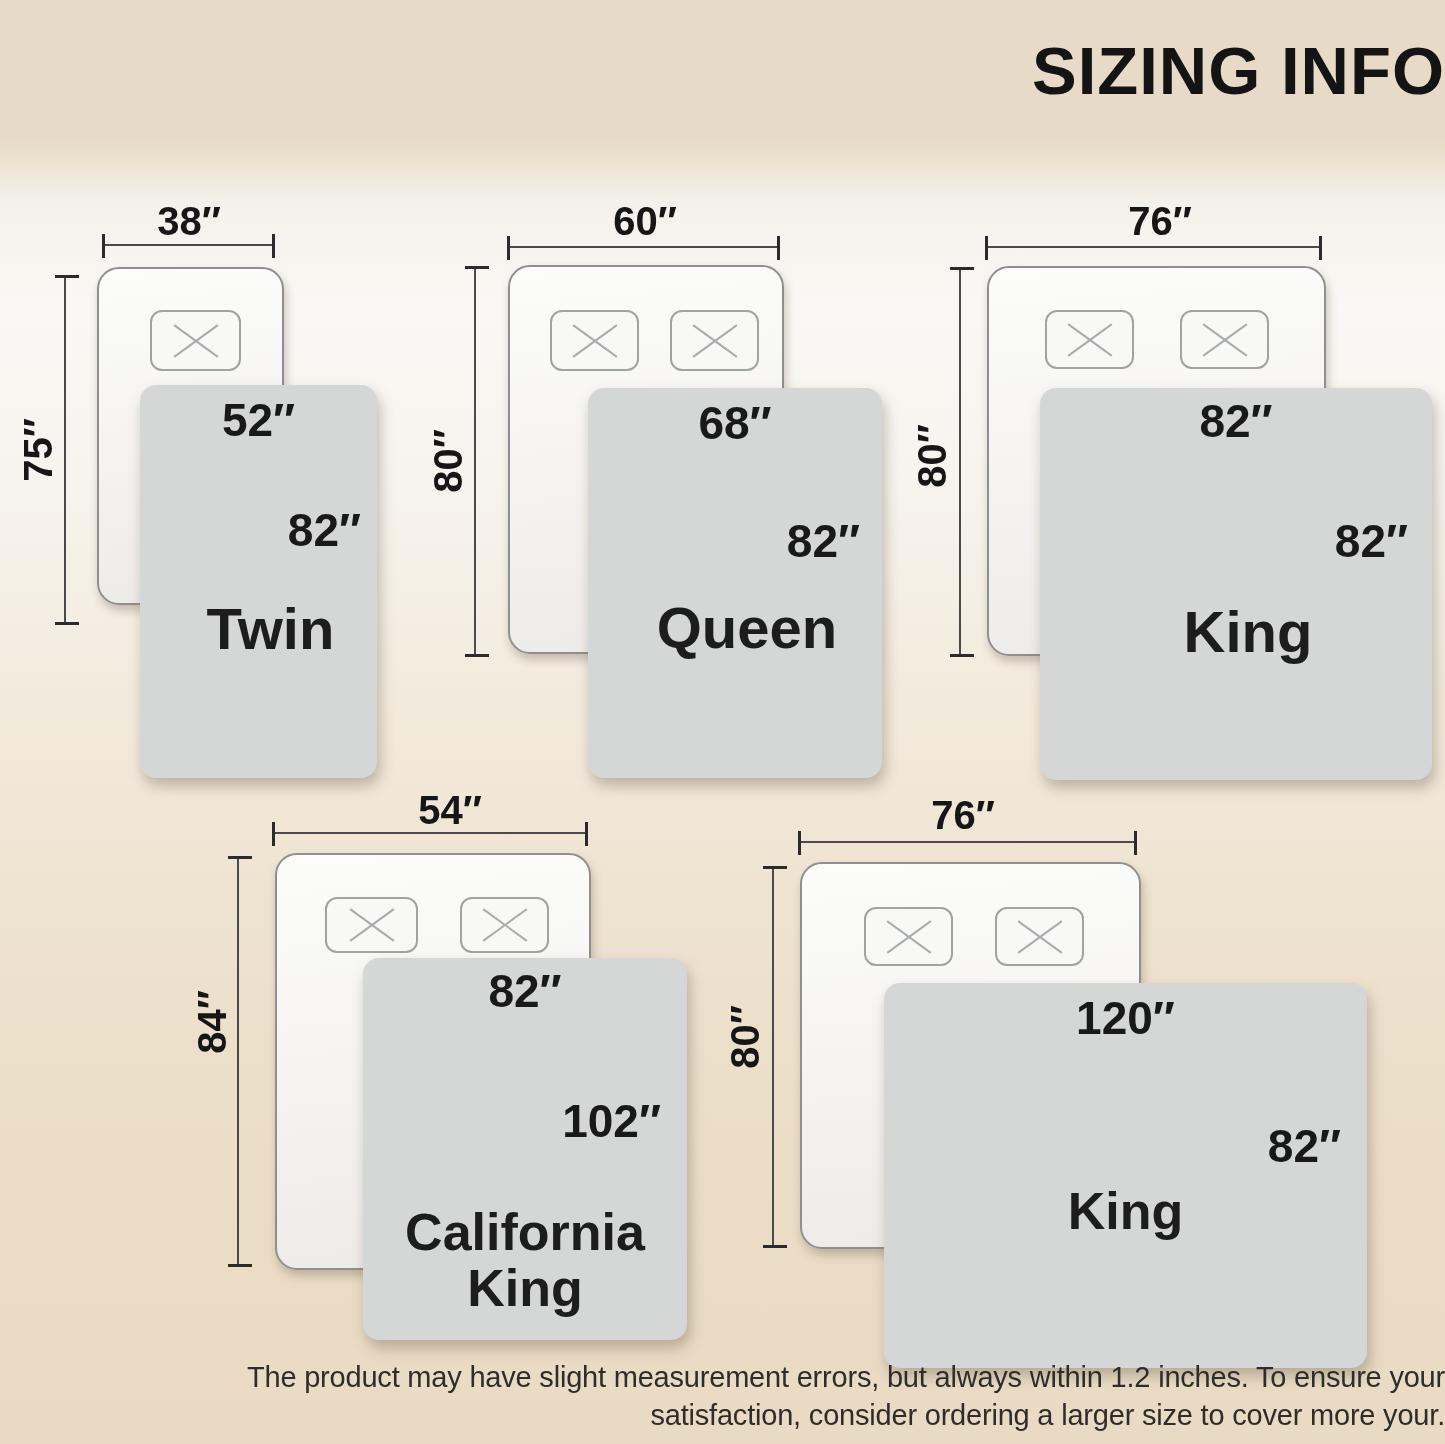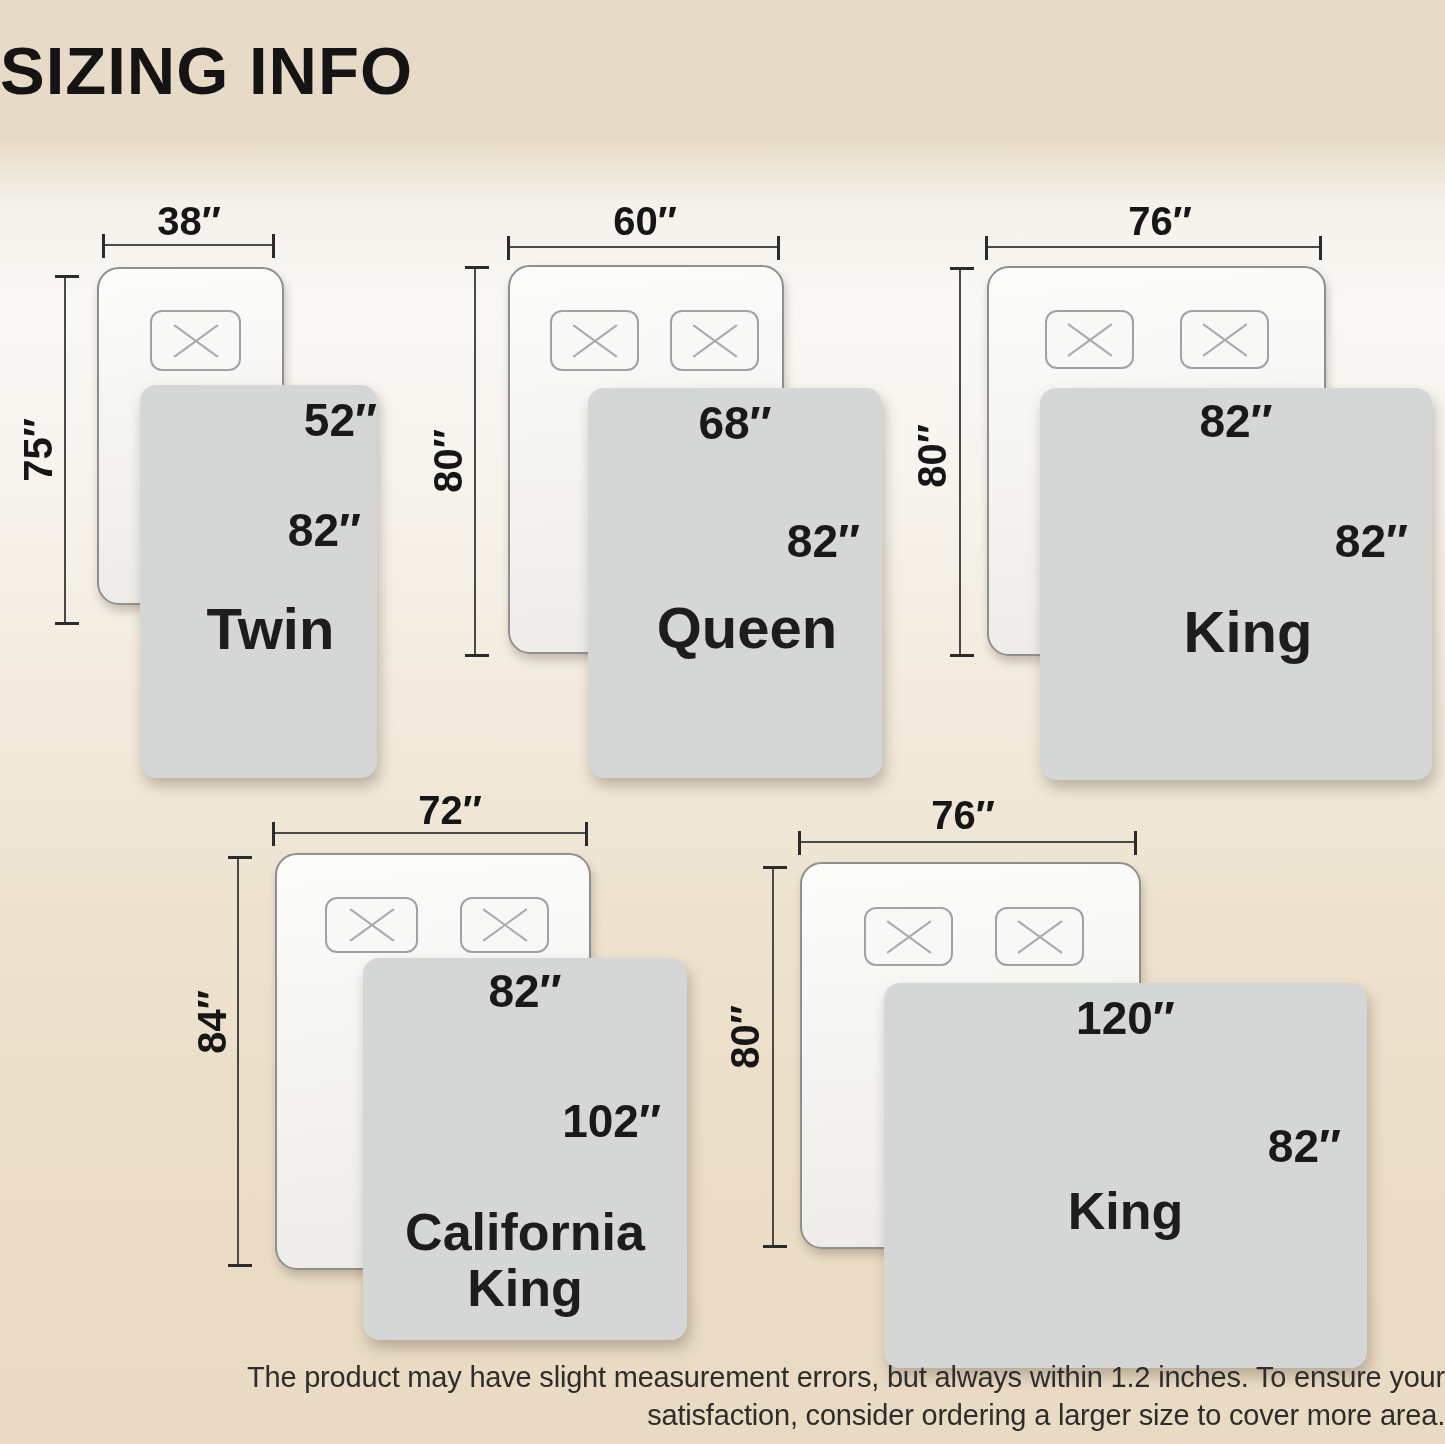--- a/index.html
+++ b/index.html
@@ -8,21 +8,21 @@
     width:1445px;height:1444px;
     overflow:hidden;
     font-family:"Liberation Sans", sans-serif;
     background:linear-gradient(180deg,
       #e7dbc6 0%, #e7dbc6 9.6%,
       #f4f1ea 14%, #f9f8f4 21%,
       #f7f4ee 33%, #f3ecdf 46%,
       #eee3d0 63%, #ebddc6 81%,
       #e8dac3 100%);
   }
-  .header{position:absolute;left:0;top:0;width:100%;height:140px;background:#e7dbc7;display:flex;align-items:center;justify-content:flex-start;}
+  .header{position:absolute;left:0;top:0;width:100%;height:140px;background:#e7dbc7;display:flex;align-items:center;justify-content:flex-end;}
   .title{font-size:67px;font-weight:700;letter-spacing:1px;color:#141414;}
 
   
   .dim-h{position:absolute;height:0;border-top:2px solid #4a4a4a;}
   .dim-h::before,.dim-h::after{content:"";position:absolute;top:-12px;width:3px;height:24px;background:#2b2b2b;}
   .dim-h::before{left:0;}
   .dim-h::after{right:0;}
   .dim-v{position:absolute;width:0;border-left:2px solid #4a4a4a;}
   .dim-v::before,.dim-v::after{content:"";position:absolute;left:-11px;width:24px;height:3px;background:#2b2b2b;}
   .dim-v::before{top:-1px;}
@@ -54,21 +54,21 @@
   .footer div{white-space:nowrap;}
 
   
   .twin-dh{left:102px;top:244px;width:173px;}
   .twin-dhl{left:189px;top:221px;}
   .twin-dv{left:64px;top:276px;height:348px;}
   .twin-dvl{left:38px;top:450px;}
   .twin-m{left:97px;top:267px;width:183px;height:334px;}
   .twin-p1{left:51px;top:41px;width:87px;height:57px;}
   .twin-b{left:140px;top:385px;width:237px;height:393px;}
-  .twin-b .b-w{top:8px;text-align:right;}
+  .twin-b .b-w{top:8px;}
   .twin-b .b-h{top:118px;right:16px;}
   .twin-b .b-name{top:212px;}
 
   
   .queen-dh{left:507px;top:246px;width:273px;}
   .queen-dhl{left:645px;top:221px;}
   .queen-dv{left:474px;top:267px;height:389px;}
   .queen-dvl{left:448px;top:461px;}
   .queen-m{left:508px;top:265px;width:272px;height:385px;}
   .queen-p1{left:40px;top:43px;width:85px;height:57px;}
@@ -187,21 +187,21 @@
       <span class="b-h">82″</span>
       <div class="b-name">
         <span>King</span>
         <span></span>
       </div>
     </div>
   </div>
 
   <div>
     <div class="dim-h calking-dh"></div>
-    <span class="dim-label calking-dhl">72″</span>
+    <span class="dim-label calking-dhl">54″</span>
     <div class="dim-v calking-dv"></div>
     <span class="dim-label rot calking-dvl">84″</span>
     <div class="mattress calking-m">
       <div class="pillow calking-p1">
           <span class="x"></span>
         </div>
       <div class="pillow calking-p2">
           <span class="x"></span>
         </div>
     </div>
@@ -232,16 +232,16 @@
       <span class="b-w">120″</span>
       <span class="b-h">82″</span>
       <div class="b-name">
         <span>King</span>
       </div>
     </div>
   </div>
 
   <div class="footer">
     <div>The product may have slight measurement errors, but always within 1.2 inches. To ensure your</div>
-    <div>satisfaction, consider ordering a larger size to cover more area.</div>
+    <div>satisfaction, consider ordering a larger size to cover more your.</div>
   </div>
 
 </div>
 
 </body></html>

